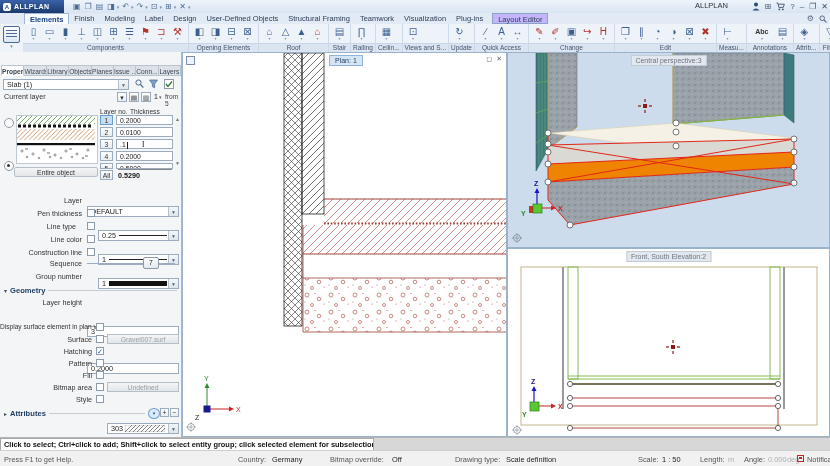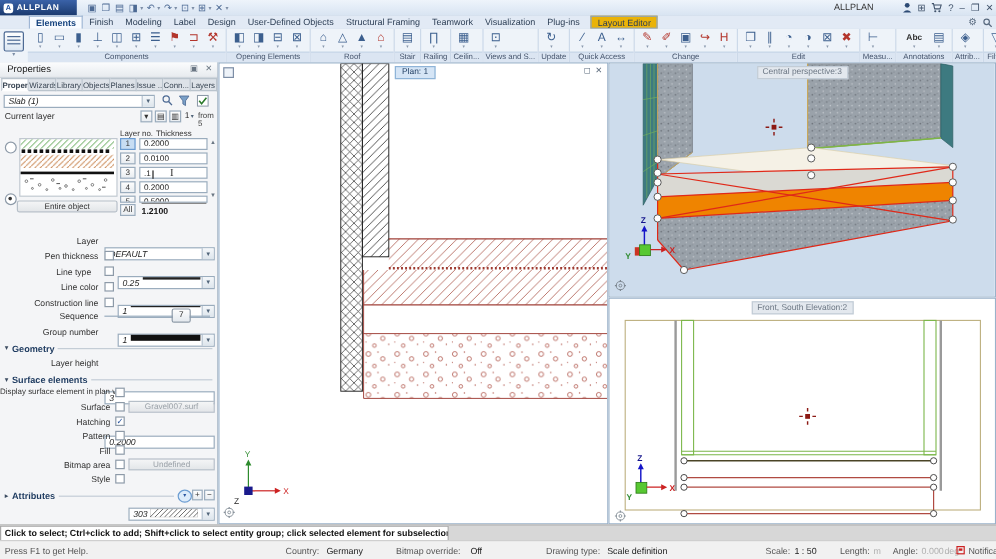--- a/index.html
+++ b/index.html
@@ -15,21 +15,21 @@
   #qat .qc{font-size:5px;color:#7d8ea6;margin-left:-1px;}
   #win-title{left:695px;top:1px;font-size:7.5px;color:#333;}
   #tb-right{right:2px;top:0;height:13px;display:flex;align-items:center;gap:5px;}
   #tb-right .wc{font-size:8px;color:#41536b;line-height:13px;}
   #person-icon svg,#cart-icon svg{display:block;}
   
   #menurow{left:0;top:13px;width:830px;height:11px;background:#e2eaf5;border-bottom:1px solid #c3d2e4;}
   #menu-tabs{left:24px;top:0;height:11px;display:flex;align-items:stretch;}
   .mtab{font-size:7.5px;color:#2c3e55;padding:1px 5px 0 5px;white-space:nowrap;}
   .mtab.active{background:#f8fbff;border:1px solid #9fb6d4;border-bottom:none;color:#14427e;font-weight:bold;}
-  .mtab.boxed{border:1px solid #8aa4c8;background:#eab308;margin-left:4px;}
+  .mtab.boxed{border:1px solid #8aa4c8;background:#c4b5fd;margin-left:4px;}
   #menu-right{right:3px;top:0;height:11px;display:flex;align-items:center;gap:5px;}
   #menu-right .mi{font-size:8px;color:#5a6b80;}
   
   #ribbon{left:0;top:24px;width:830px;height:28px;background:#eef3f9;border-bottom:1px solid #aabdd4;}
   #bigtool{left:2px;top:1px;width:19px;height:26px;text-align:center;}
   #bigtool .bt{width:15px;height:15px;margin:1px auto 0;border:1px solid #4d6a94;border-radius:2px;background:linear-gradient(#fff,#dbe6f2);position:relative;}
   #bigtool .bt i{position:absolute;left:2px;right:2px;height:1px;background:#4d6a94;}
   #bigtool .bt i:nth-child(1){top:3px}.bt i:nth-child(2){top:6px}.bt i:nth-child(3){top:9px}
   #bigtool .bc{font-size:5px;color:#7d8ea6;}
   #ribbon-groups{left:23px;top:0;right:0;height:28px;display:flex;overflow:hidden;}
@@ -44,21 +44,21 @@
   .rlabel{font-size:6.5px;line-height:8px;height:8px;text-align:center;color:#44536b;background:#dbe5f2;border-top:1px solid #c8d6e8;white-space:nowrap;padding:0 2px;}
   
   #panel{left:0;top:52px;width:182px;height:385px;background:#f4f5f7;border-right:1px solid #a9b8c6;box-sizing:border-box;}
   #phead{left:0;top:0;width:100%;height:12px;background:linear-gradient(#fbfcfd,#e7ebef);border-bottom:1px solid #cfd6dd;}
   #phead .pt{position:absolute;left:6px;top:1px;font-size:8px;color:#222;}
   #phead .pi{position:absolute;top:1px;font-size:7px;color:#6a7683;}
   #ptabs{left:1px;top:13px;width:180px;height:11px;display:flex;}
   .ptab{flex:1;font-size:6.6px;text-align:center;line-height:11px;color:#3a4654;background:#dde2e8;border:1px solid #bac4cd;border-left:none;white-space:nowrap;overflow:hidden;}
   .ptab:first-child{border-left:1px solid #bac4cd;}
   .ptab.active{background:#fff;border-bottom-color:#fff;font-weight:bold;}
-  .combo{background:#fff;border:1px solid #9aacbd;box-sizing:border-box;font-size:7.2px;color:#222;display:flex;padding-left:3px;position:relative;font-style:italic;}
+  .combo{background:#fff;border:1px solid #9aacbd;box-sizing:border-box;font-size:7.2px;color:#222;display:flex;align-items:center;padding-left:3px;position:relative;}
   .combo .car{position:absolute;right:0;top:0;bottom:0;width:9px;background:linear-gradient(#f4f7fa,#dde5ec);border-left:1px solid #b3c1cf;color:#51657a;font-size:5px;text-align:center;line-height:10px;}
   .combo.dis{background:#eceded;color:#9aa1a8;border-color:#c3cad1;}
   .gbtn{background:linear-gradient(#f4f5f6,#e3e6e9);border:1px solid #b6bfc8;box-sizing:border-box;font-size:6.8px;color:#9aa1a8;text-align:center;}
   .cb{width:8px;height:8px;background:#fff;border:1px solid #8d9aa8;box-sizing:border-box;font-size:7px;line-height:7px;text-align:center;color:#2a56a0;}
   .plabel{position:absolute;font-size:7.2px;color:#333;text-align:right;white-space:nowrap;}
   .shead{position:absolute;left:4px;right:4px;height:10px;display:flex;align-items:center;gap:3px;}
   .shead .sc{font-size:6px;color:#3c4c61;}
   .shead .st{font-size:7.6px;font-weight:bold;color:#1d3least;color:#1d3a5f;white-space:nowrap;}
   .shead .sl{flex:1;height:1px;background:#c4cdd6;}
   .chip{position:absolute;width:13px;height:10px;background:linear-gradient(#fdfdfd,#e9edf1);border:1px solid #9aacbd;box-sizing:border-box;font-size:6.8px;text-align:center;line-height:9px;color:#333;}
@@ -409,25 +409,20 @@
             <span class="rg">▽</span>
             <span class="rc">▾</span>
           </div>
         </div>
         <div class="rlabel">Filter</div>
       </div>
     </div>
 </div>
 
 <div id="panel" class="abs">
-  <div id="phead" class="abs">
-    <span class="pt">Properties</span>
-    <span class="pi" style="right:16px">▣</span>
-    <span class="pi" style="right:4px">✕</span>
-  </div>
   <div id="ptabs" class="abs">
       <div class="ptab active">Propert...</div>
       <div class="ptab">Wizards</div>
       <div class="ptab">Library</div>
       <div class="ptab">Objects</div>
       <div class="ptab">Planes</div>
       <div class="ptab">Issue ...</div>
       <div class="ptab">Conn...</div>
       <div class="ptab">Layers</div>
     </div>
@@ -530,21 +525,21 @@
       <div class="chip" style="left: 100px; top: 87px;">3</div>
       <div class="tval" style="top: 87px;"><span>.1</span><span style="display: inline-block; width: 1px; height: 7px; background: rgb(34, 34, 34); margin-left: 1px; vertical-align: middle;"></span><span class="cursorI" style="margin-left: 14px;">I</span></div>
       <div class="chip" style="left: 100px; top: 99px;">4</div>
       <div class="tval" style="top: 99px;"><span>0.2000</span></div>
       <div class="chip" style="left: 100px; top: 111px; height: 6px; overflow: hidden;">5</div>
       <div class="tval" style="top: 111px; height: 6px; overflow: hidden;"><span>0.5000</span></div>
     </div>
   <span class="abs" style="left:175px;top:64px;font-size:5px;color:#6a7683">▲</span>
   <span class="abs" style="left:175px;top:108px;font-size:5px;color:#6a7683">▼</span>
   <span class="chip abs" style="left:100px;top:118px">All</span>
-  <span class="abs" style="left:118px;top:117px;width:54px;font-size:7.2px;font-weight:bold;color:#111;border-top:1px solid #888;padding-top:1px">1.2100</span>
+  <span class="abs" style="left:118px;top:117px;width:54px;font-size:7.2px;font-weight:bold;color:#111;border-top:1px solid #888;padding-top:1px">0.5290</span>
 
   <span class="plabel" style="left:0;top:144px;width:82px">Layer</span>
   <div class="combo abs" style="left:87px;top:143px;width:92px;height:11px">
       <span>DEFAULT</span>
       <span class="car">▼</span>
     </div>
 
   <span class="plabel" style="left:0;top:157px;width:82px">Pen thickness</span>
   <span class="cb abs" style="left:87px;top:157px"></span>
   <div class="combo abs" style="left:98px;top:156px;width:81px;height:11px">
@@ -584,25 +579,20 @@
   <div class="shead" style="top:233px">
     <span class="sc">▾</span>
       <span class="st">Geometry</span>
       <span class="sl"></span>
   </div>
   <span class="plabel" style="left:0;top:246px;width:82px">Layer height</span>
   <div class="combo abs" style="left:87px;top:245px;width:92px;height:11px">
       <span>0.2000</span>
     </div>
 
-  <div class="shead" style="top:259px">
-    <span class="sc">▾</span>
-      <span class="st">Surface elements</span>
-      <span class="sl"></span>
-  </div>
   <span class="plabel" style="left:0;top:271px;width:92px;font-size:6.6px">Display surface element in plan vi...</span>
   <span class="cb abs" style="left:96px;top:271px"></span>
 
   <span class="plabel" style="left:0;top:283px;width:92px">Surface</span>
   <span class="cb abs" style="left:96px;top:283px"></span>
   <div class="gbtn abs" style="left:107px;top:282px;width:72px;height:10px;line-height:9px">Gravel007.surf</div>
 
   <span class="plabel" style="left:0;top:295px;width:92px">Hatching</span>
   <span class="cb abs" style="left:96px;top:295px">✓</span>
   <div class="combo abs" style="left:107px;top:294px;width:72px;height:11px">

